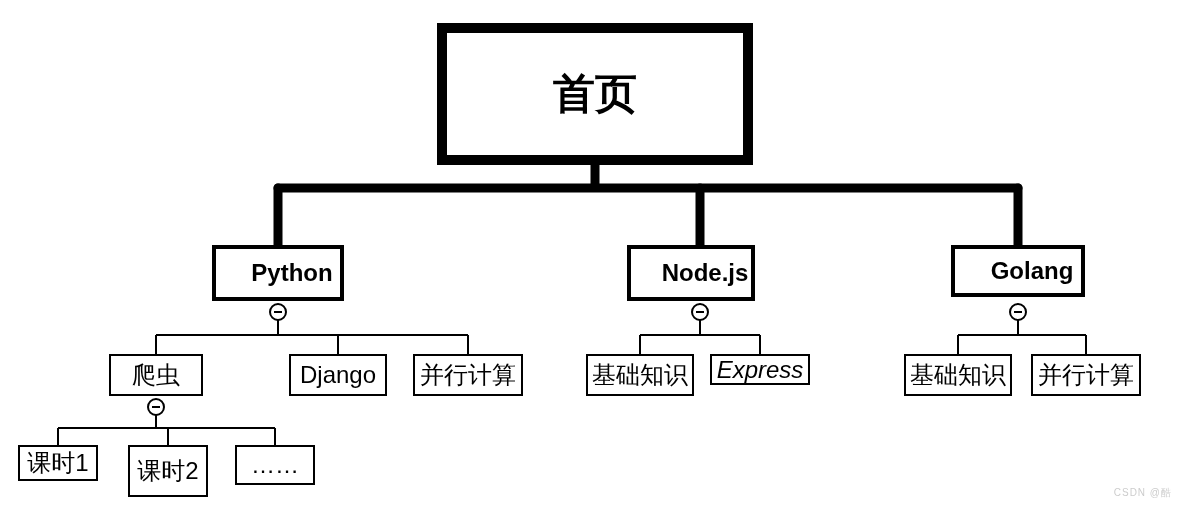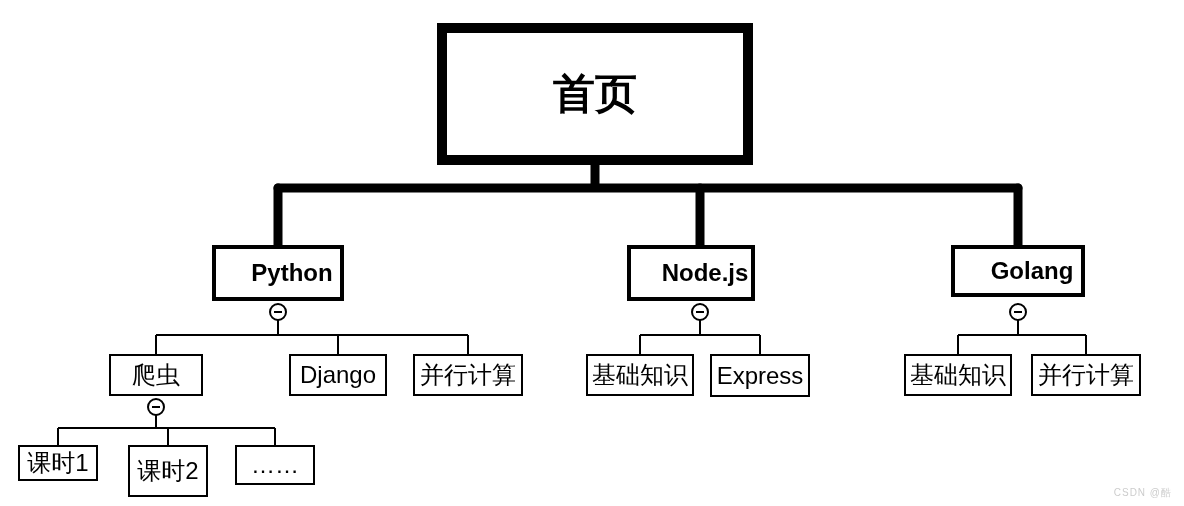--- a/index.html
+++ b/index.html
@@ -129,21 +129,21 @@
 <div class="node lvl2" style="left:289px; top:354px; width:98px; height:42px;">
   <span>Django</span>
 </div>
 <div class="node lvl2" style="left:413px; top:354px; width:110px; height:42px;">
   <span>并行计算</span>
 </div>
 
 <div class="node lvl2" style="left:586px; top:354px; width:108px; height:42px;">
   <span>基础知识</span>
 </div>
-<div class="node lvl2" style="left:710px; top:354px; width:100px; height:43px;">
+<div class="node lvl2" style="left:710px; top:354px; width:100px; height:31px;font-style:italic;">
   <span>Express</span>
 </div>
 
 <div class="node lvl2" style="left:904px; top:354px; width:108px; height:42px;">
   <span>基础知识</span>
 </div>
 <div class="node lvl2" style="left:1031px; top:354px; width:110px; height:42px;justify-content:center;">
   <span>并行计算</span>
 </div>
 

